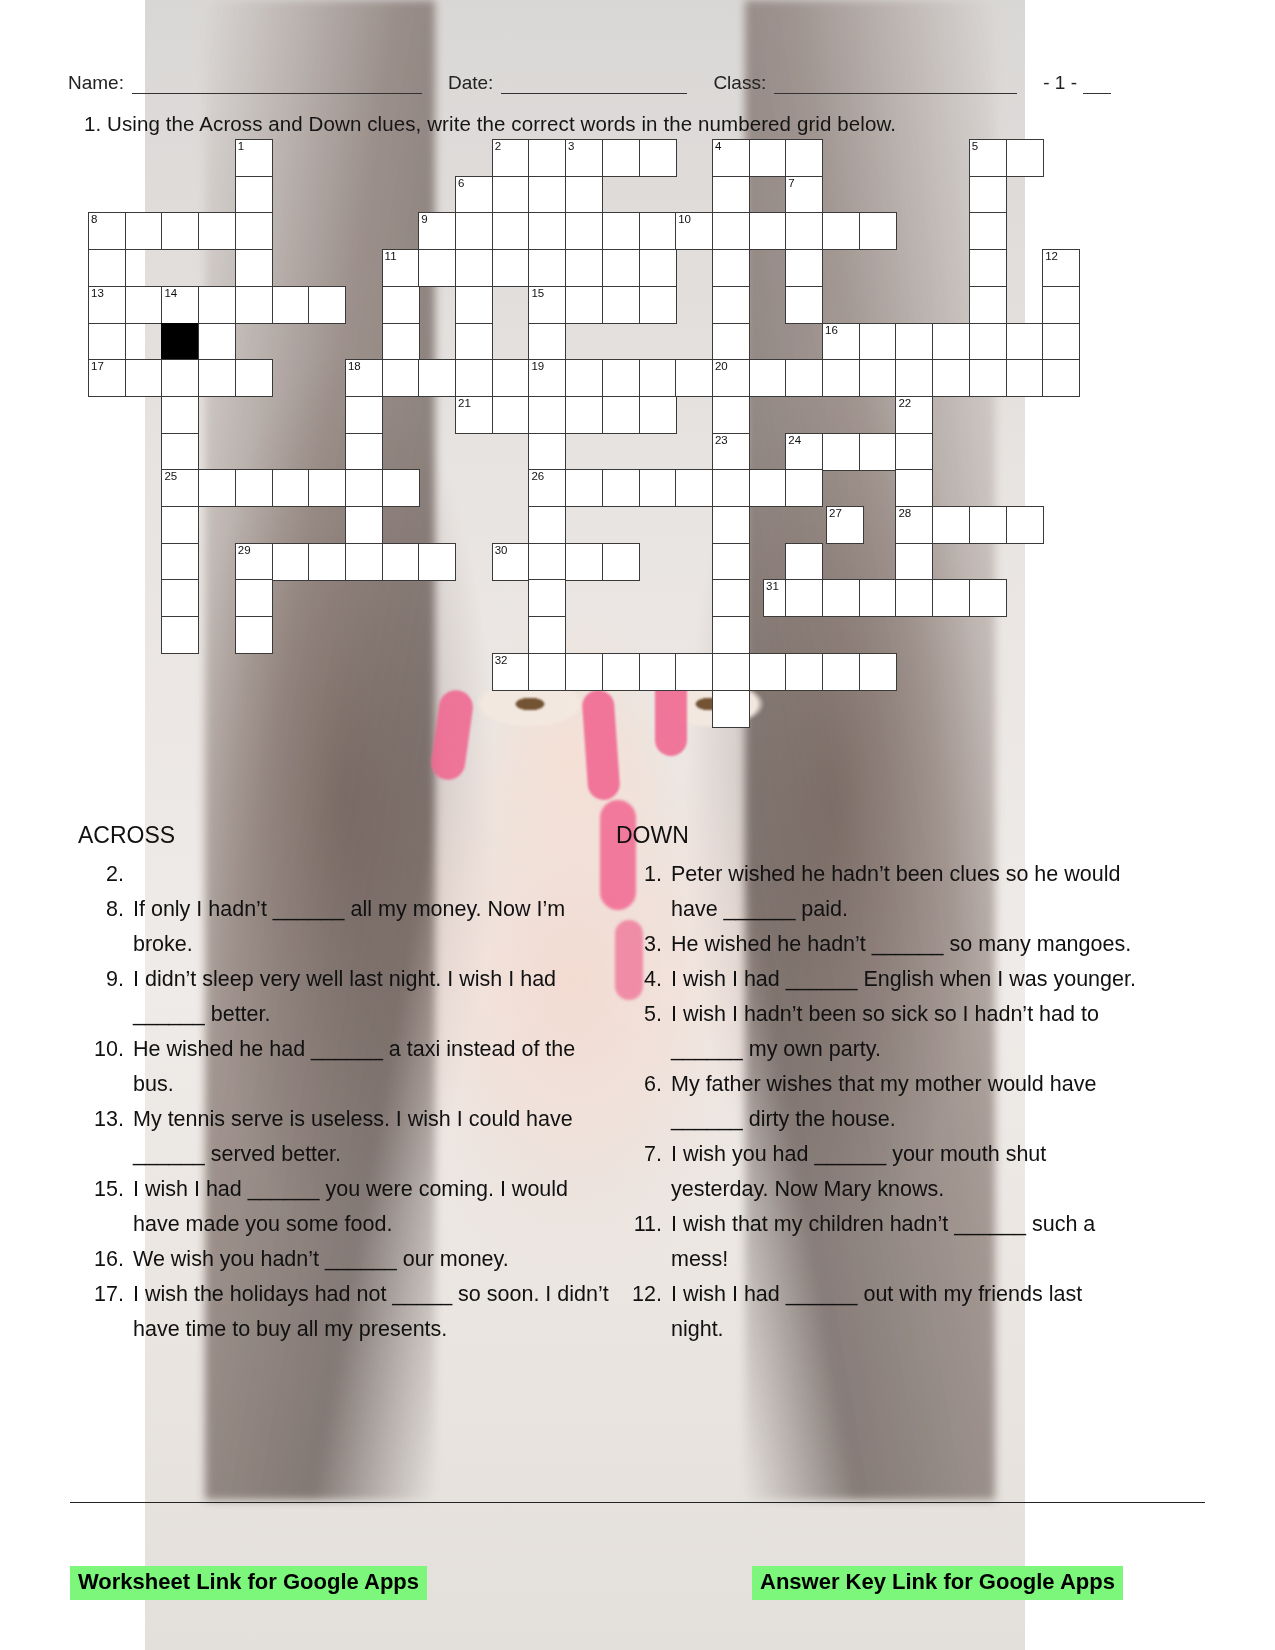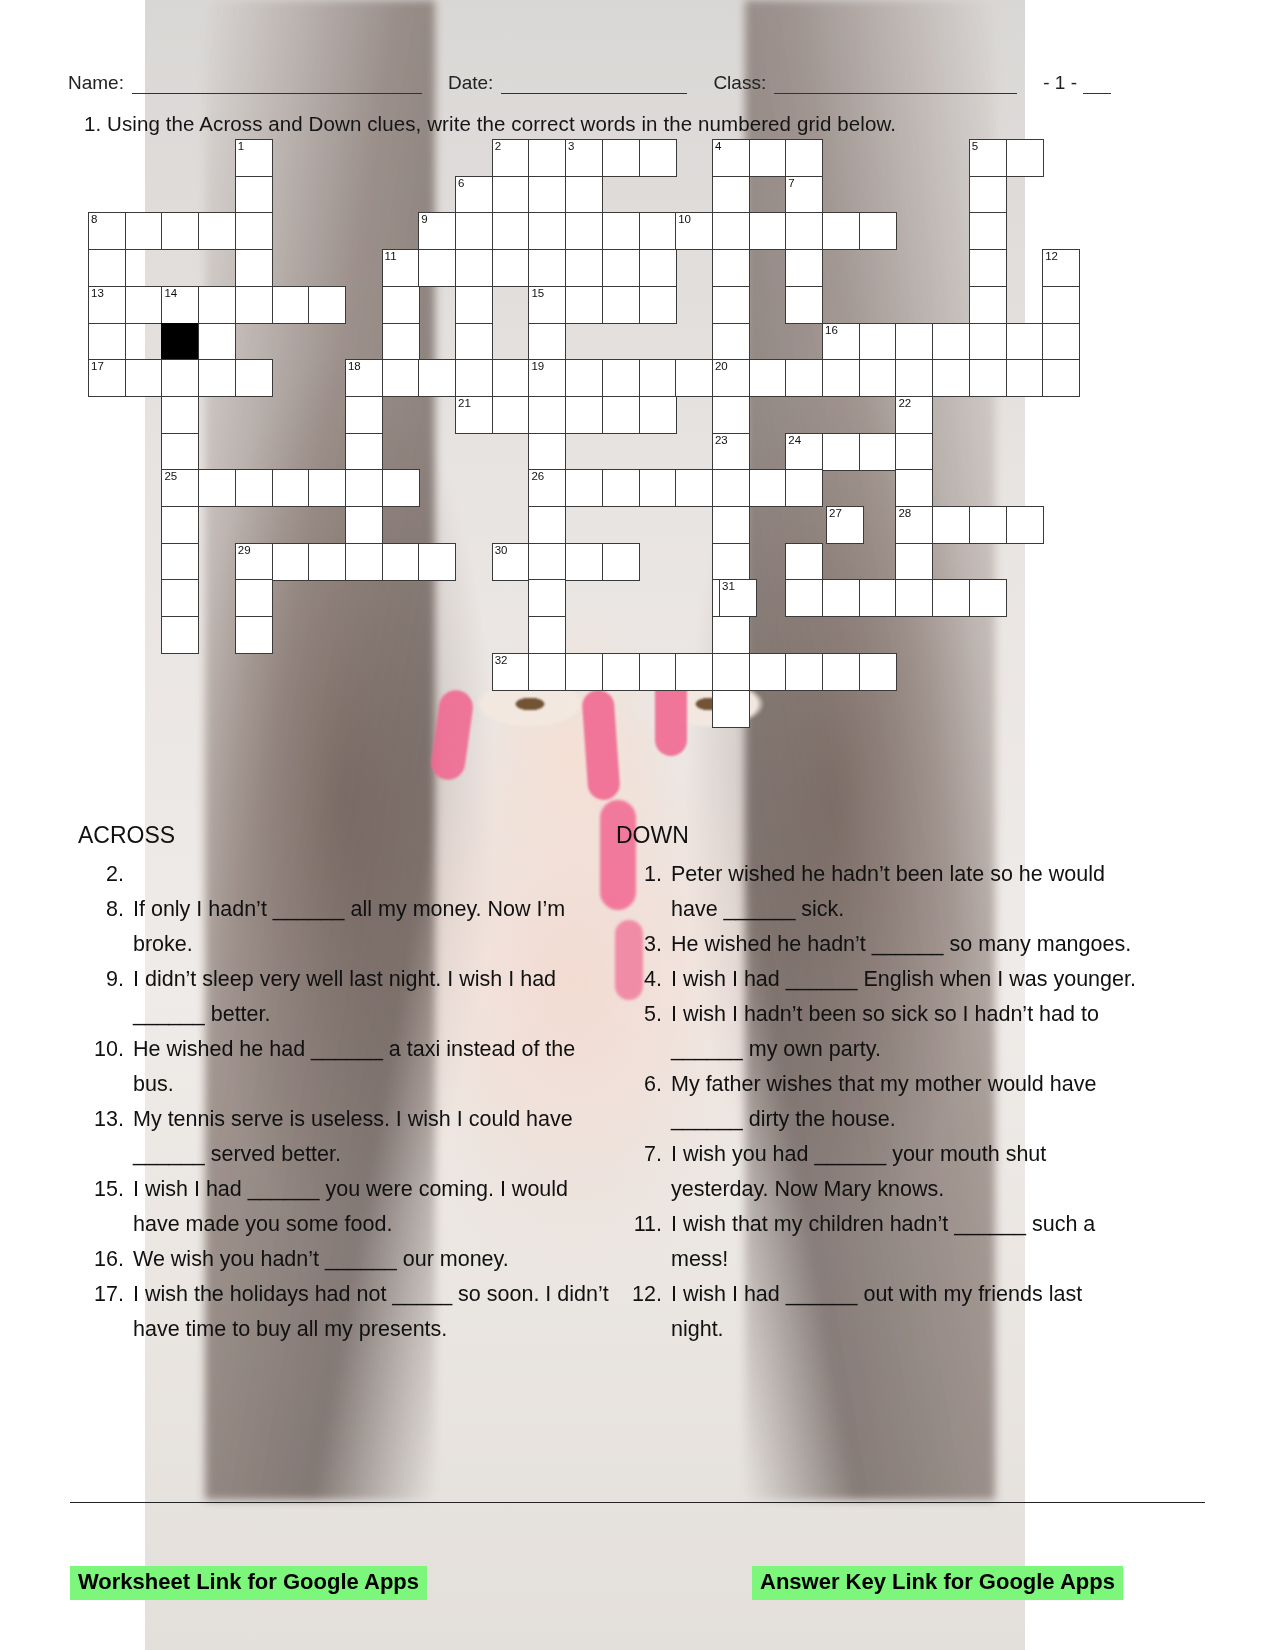--- a/index.html
+++ b/index.html
@@ -366,21 +366,21 @@
         <div class="cell" style="left: 440.4px; top: 403.7px;"></div>
         <div class="cell" style="left: 477.1px; top: 403.7px;"></div>
         <div class="cell" style="left: 513.8px; top: 403.7px;"></div>
         <div class="cell" style="left: 623.9px; top: 403.7px;"></div>
         <div class="cell" style="left: 697.3px; top: 403.7px;"></div>
         <div class="cell" style="left: 807.4px; top: 403.7px;"></div>
         <div class="cell" style="left: 73.4px; top: 440.4px;"></div>
         <div class="cell" style="left: 146.8px; top: 440.4px;"></div>
         <div class="cell" style="left: 440.4px; top: 440.4px;"></div>
         <div class="cell" style="left: 623.9px; top: 440.4px;"></div>
-        <div class="cell" style="left: 631px; top: 440.4px;">
+        <div class="cell" style="left: 675px; top: 440.4px;">
           <span class="n">31</span>
         </div>
         <div class="cell" style="left: 697.3px; top: 440.4px;"></div>
         <div class="cell" style="left: 734px; top: 440.4px;"></div>
         <div class="cell" style="left: 770.7px; top: 440.4px;"></div>
         <div class="cell" style="left: 807.4px; top: 440.4px;"></div>
         <div class="cell" style="left: 844.1px; top: 440.4px;"></div>
         <div class="cell" style="left: 880.8px; top: 440.4px;"></div>
         <div class="cell" style="left: 73.4px; top: 477.1px;"></div>
         <div class="cell" style="left: 146.8px; top: 477.1px;"></div>
@@ -437,21 +437,21 @@
               <span class="num">17.</span>
               <span class="txt">I wish the holidays had not _____ so soon.  I didn’t have time to buy all my presents.</span>
             </li>
           </ol>
       </div>
       <div class="col colD">
         <div class="ctitle">DOWN</div>
         <ol class="clist" id="down-list">
             <li>
               <span class="num">1.</span>
-              <span class="txt">Peter wished he hadn’t been late so he would have ______ sick.</span>
+              <span class="txt">Peter wished he hadn’t been clues so he would have ______ paid.</span>
             </li>
             <li>
               <span class="num">3.</span>
               <span class="txt">He wished he hadn’t ______ so many mangoes.</span>
             </li>
             <li>
               <span class="num">4.</span>
               <span class="txt">I wish I had ______ English when I was younger.</span>
             </li>
             <li>

